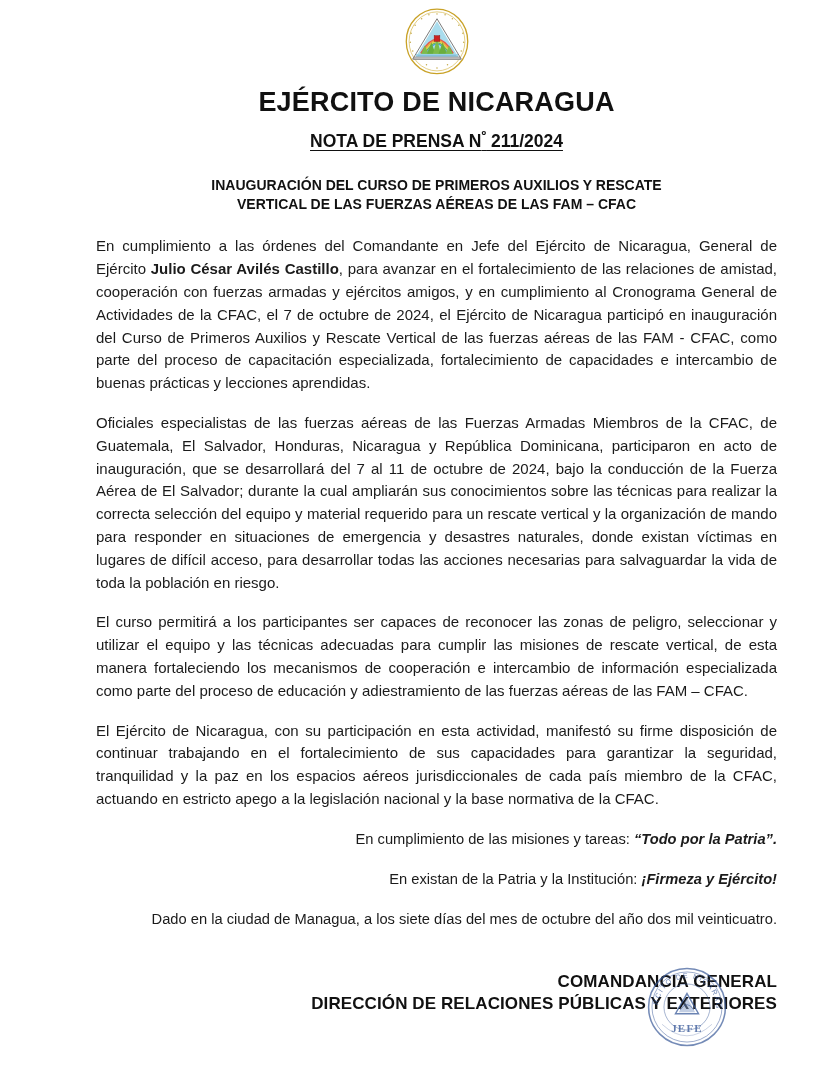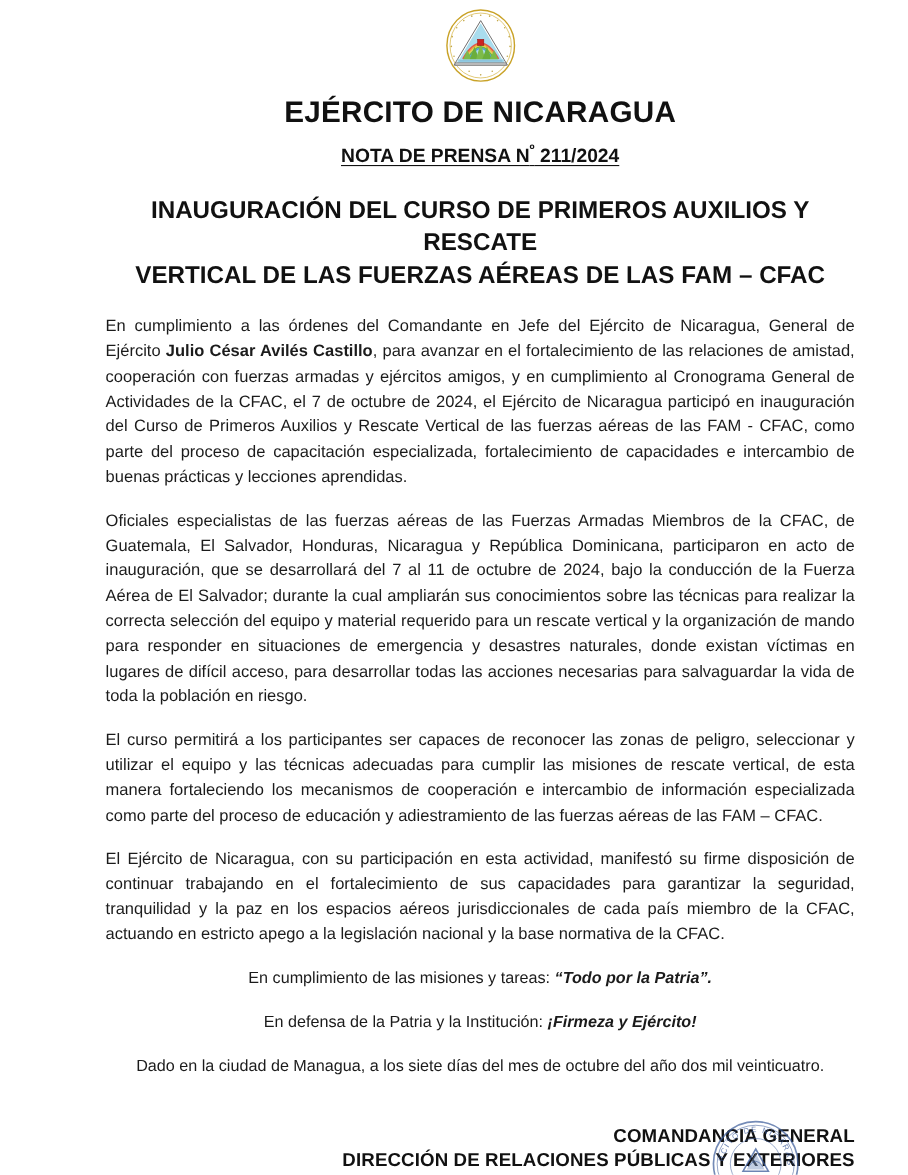--- a/index.html
+++ b/index.html
@@ -61,21 +61,21 @@
     text-underline-offset: 3px;
     text-align: right;
   }
   .press-note sup {
     font-size: 0.72em;
     vertical-align: super;
     line-height: 0;
   }
   .doc-title {
     text-align: center;
-    font-size: 22px;
+    font-size: 14px;
     font-weight: bold;
     color: #111;
     margin: 24px 0 0 0;
     line-height: 1.34;
     padding: 0 60px;
   }
 
   
   .body-col {
     padding: 0 48px;
@@ -85,21 +85,21 @@
     text-align: justify;
     text-justify: inter-word;
     font-size: 15px;
     line-height: 1.52;
     margin: 0 0 17px 0;
     color: #1b1b1b;
     hyphens: none;
   }
   p.para:last-child { margin-bottom: 0; }
   p.closing {
-    text-align: center;
+    text-align: right;
     font-size: 14.7px;
     line-height: 1.52;
     margin: 0 0 18px 0;
     color: #1b1b1b;
   }
   .bold { font-weight: bold; }
   .motto {
     font-weight: bold;
     font-style: italic;
   }
@@ -207,21 +207,21 @@
     <p class="para"><span>En cumplimiento a las órdenes del Comandante en Jefe del Ejército de Nicaragua, General de Ejército </span><span class="bold">Julio César Avilés Castillo</span><span>, para avanzar en el fortalecimiento de las relaciones de amistad, cooperación con fuerzas armadas y ejércitos amigos, y en cumplimiento al Cronograma General de Actividades de la CFAC, el 7 de octubre de 2024, el Ejército de Nicaragua participó en inauguración del Curso de Primeros Auxilios y Rescate Vertical de las fuerzas aéreas de las FAM - CFAC, como parte del proceso de capacitación especializada, fortalecimiento de capacidades e intercambio de buenas prácticas y lecciones aprendidas.</span></p>
 
     <p class="para">Oficiales especialistas de las fuerzas aéreas de las Fuerzas Armadas Miembros de la CFAC, de Guatemala, El Salvador, Honduras, Nicaragua y República Dominicana, participaron en acto de inauguración, que se desarrollará del 7 al 11 de octubre de 2024, bajo la conducción de la Fuerza Aérea de El Salvador; durante la cual ampliarán sus conocimientos sobre las técnicas para realizar la correcta selección del equipo y material requerido para un rescate vertical y la organización de mando para responder en situaciones de emergencia y desastres naturales, donde existan víctimas en lugares de difícil acceso, para desarrollar todas las acciones necesarias para salvaguardar la vida de toda la población en riesgo.</p>
 
     <p class="para">El curso permitirá a los participantes ser capaces de reconocer las zonas de peligro, seleccionar y utilizar el equipo y las técnicas adecuadas para cumplir las misiones de rescate vertical, de esta manera fortaleciendo los mecanismos de cooperación e intercambio de información especializada como parte del proceso de educación y adiestramiento de las fuerzas aéreas de las FAM – CFAC.</p>
 
     <p class="para">El Ejército de Nicaragua, con su participación en esta actividad, manifestó su firme disposición de continuar trabajando en el fortalecimiento de sus capacidades para garantizar la seguridad, tranquilidad y la paz en los espacios aéreos jurisdiccionales de cada país miembro de la CFAC, actuando en estricto apego a la legislación nacional y la base normativa de la CFAC.</p>
 
     <p class="closing"><span>En cumplimiento de las misiones y tareas: </span><span class="motto">“Todo por la Patria”.</span></p>
 
-    <p class="closing"><span>En defensa de la Patria y la Institución: </span><span class="motto">¡Firmeza y Ejército!</span></p>
+    <p class="closing"><span>En existan de la Patria y la Institución: </span><span class="motto">¡Firmeza y Ejército!</span></p>
 
     <p class="closing">Dado en la ciudad de Managua, a los siete días del mes de octubre del año dos mil veinticuatro.</p>
 
     <div class="signature">
       <div class="line">COMANDANCIA GENERAL</div>
       <div class="line">DIRECCIÓN DE RELACIONES PÚBLICAS Y EXTERIORES</div>
 
       <div class="seal-holder">
         <svg class="seal" viewBox="0 0 100 100">
           <g stroke="#3a5a99" fill="none">

